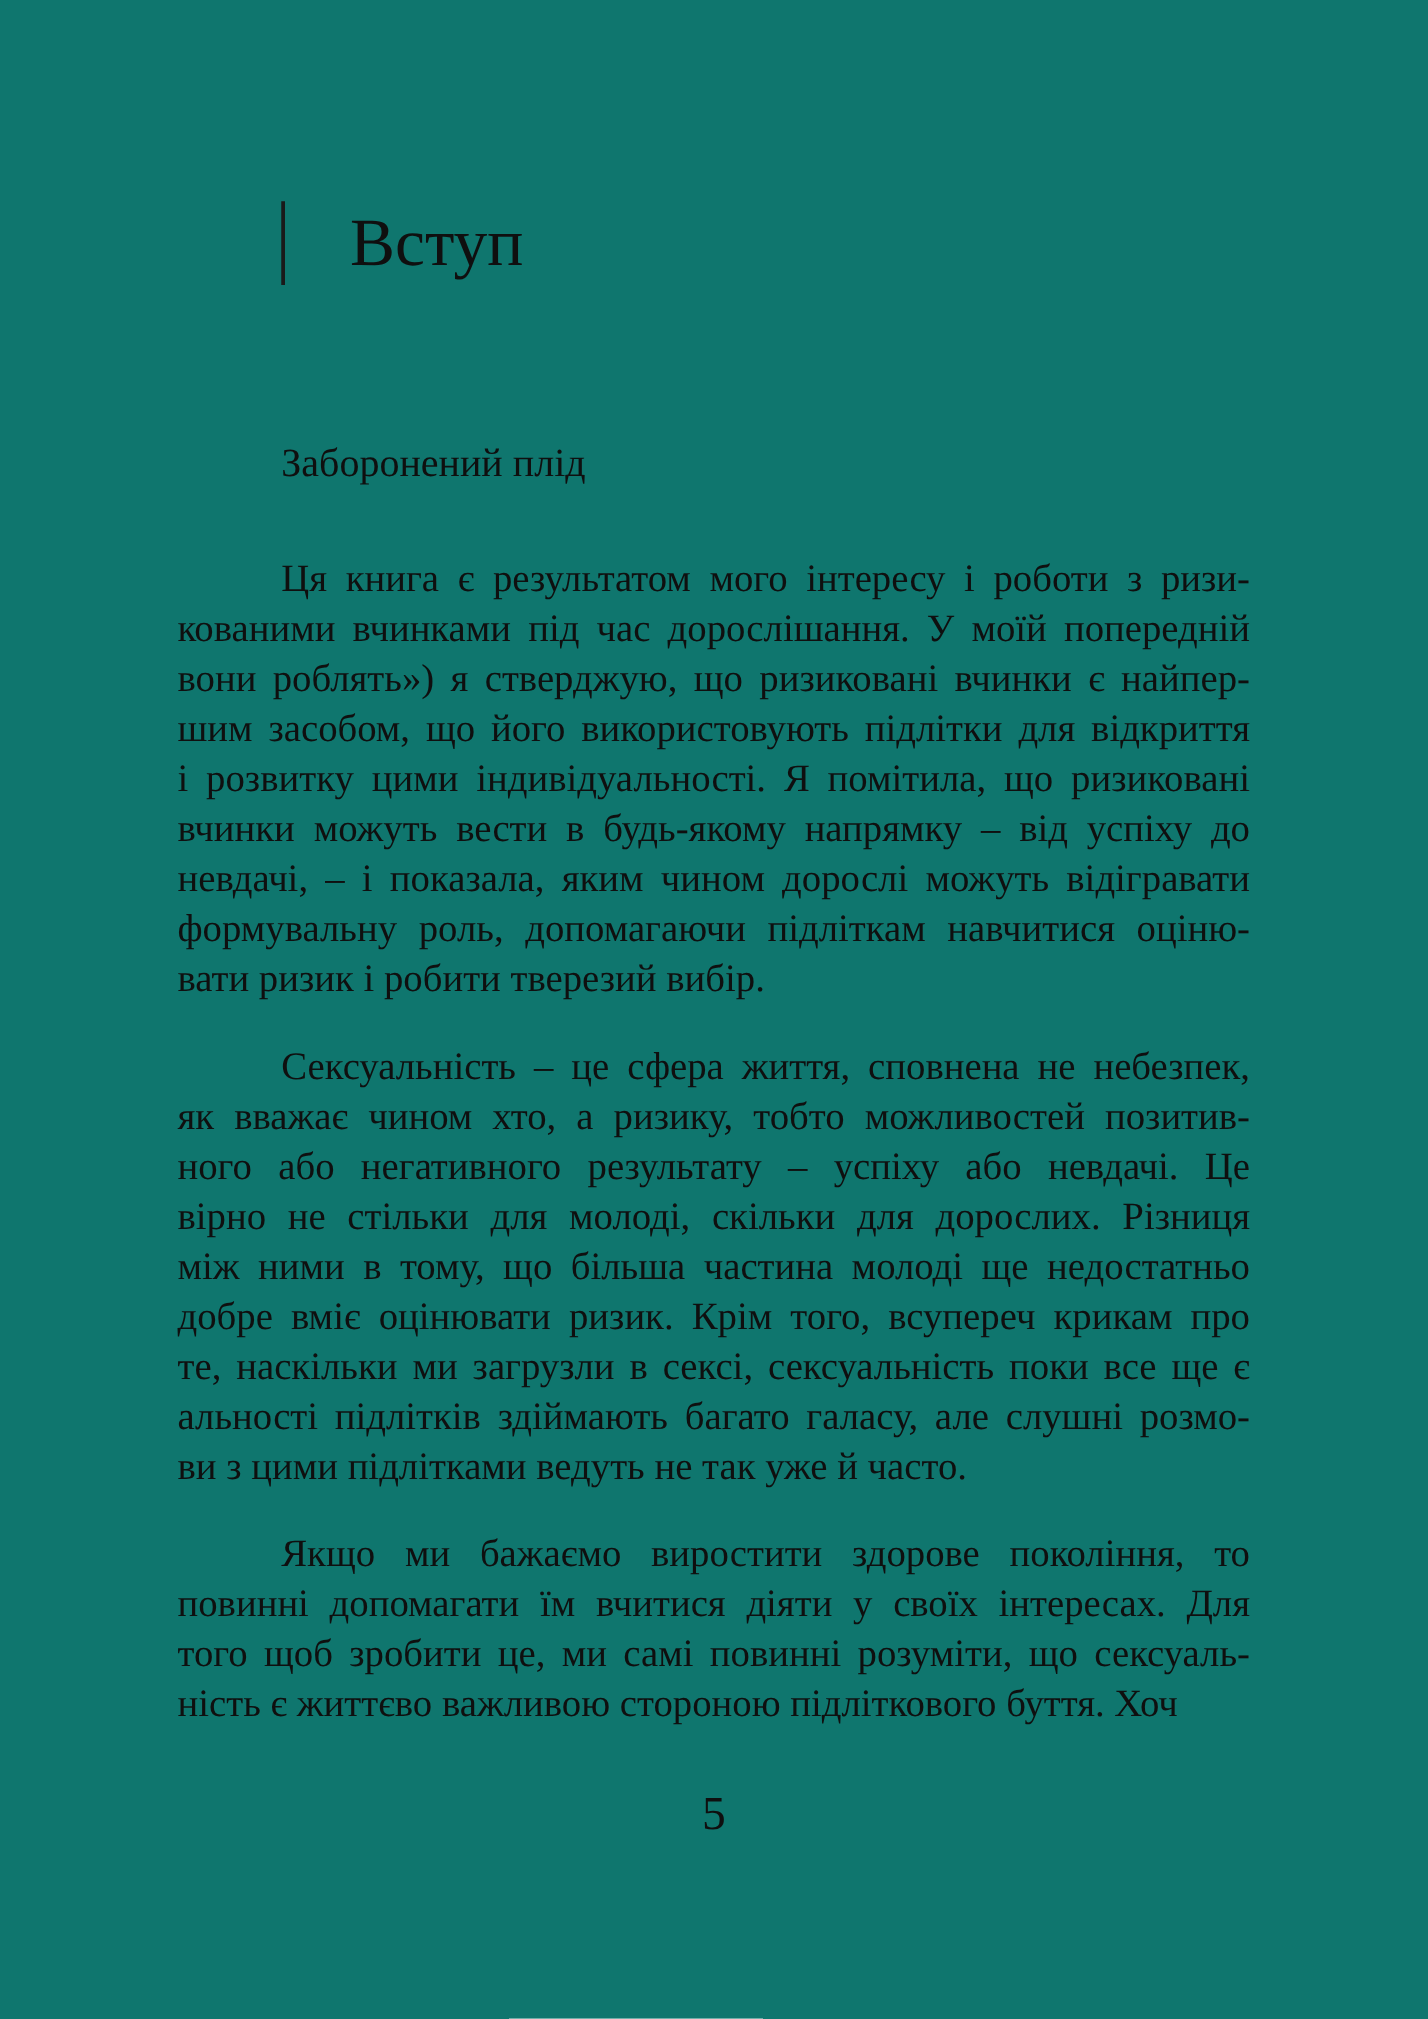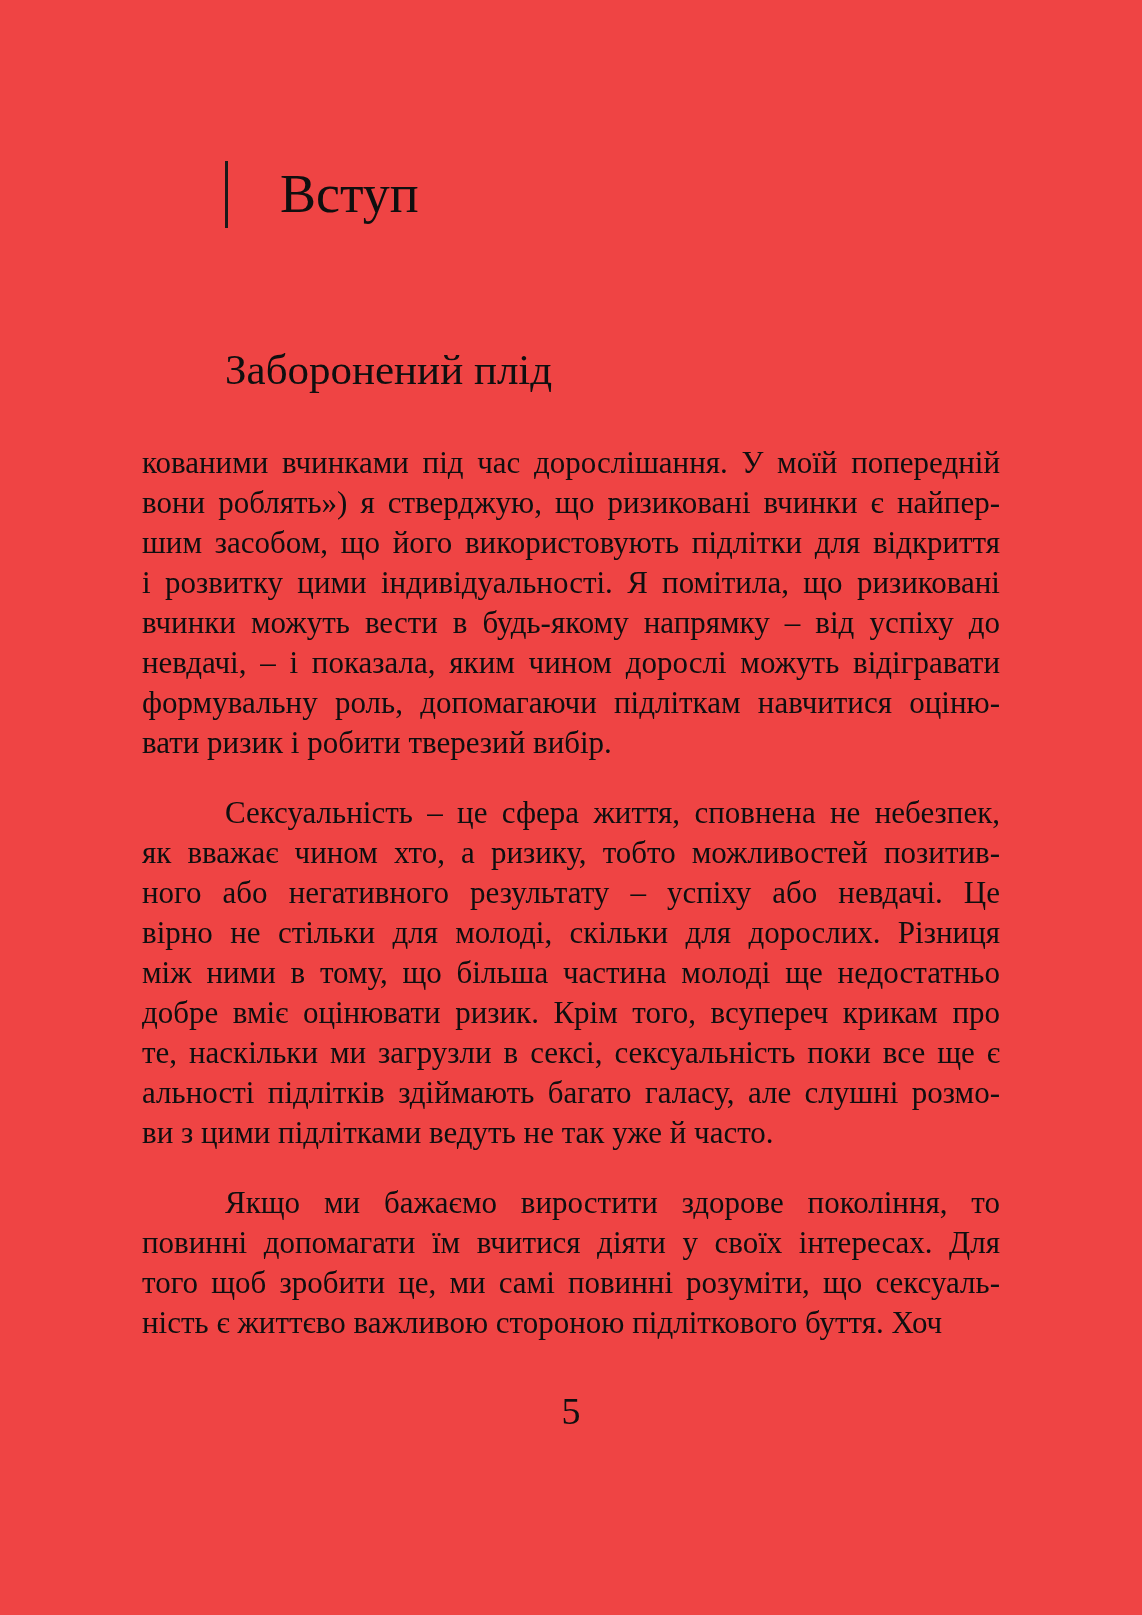--- a/index.html
+++ b/index.html
@@ -1,21 +1,21 @@
 <!DOCTYPE html>
 <html lang="uk"><head>
 <meta charset="utf-8">
 <style>
   * { margin: 0; padding: 0; box-sizing: border-box; }
   html, body { background: #ffffff; }
   .page {
     position: relative;
     width: 1142px;
     height: 1615px;
-    background: #ef4444;
+    background: #0f766e;
     color: #0f0f0f;
     font-family: "Liberation Serif", "DejaVu Serif", serif;
     overflow: hidden;
   }
   .content {
     position: absolute;
     left: 142px;
     top: 0;
     width: 858px;
   }
@@ -33,21 +33,21 @@
   .chapter-title {
     font-size: 54px;
     line-height: 67px;
     font-weight: normal;
     margin-left: 52px;
     white-space: nowrap;
   }
   .section-title {
     margin-top: 118px;
     margin-left: 83px;
-    font-size: 43px;
+    font-size: 32px;
     line-height: 48px;
     font-weight: normal;
     white-space: nowrap;
   }
   .paragraphs { margin-top: 49px; }
   .paragraph + .paragraph { margin-top: 30px; }
   .line {
     font-size: 31px;
     line-height: 40px;
     text-align: justify;
@@ -71,20 +71,21 @@
 
     <div class="chapter-header">
       <div class="chapter-rule"></div>
       <h1 class="chapter-title">Вступ</h1>
     </div>
 
     <h2 class="section-title">Заборонений плід</h2>
 
     <div class="paragraphs" id="paragraphs">
         <div class="paragraph">
+          <div class="line first-line">Ця книга є результатом мого інтересу і роботи з ризи-</div>
           <div class="line">кованими вчинками під час дорослішання. У моїй попередній</div>
           <div class="line">вони роблять») я стверджую, що ризиковані вчинки є найпер-</div>
           <div class="line">шим засобом, що його використовують підлітки для відкриття</div>
           <div class="line">і розвитку цими індивідуальності. Я помітила, що ризиковані</div>
           <div class="line">вчинки можуть вести в будь-якому напрямку – від успіху до</div>
           <div class="line">невдачі, – і показала, яким чином дорослі можуть відігравати</div>
           <div class="line">формувальну роль, допомагаючи підліткам навчитися оціню-</div>
           <div class="line last-line">вати ризик і робити тверезий вибір.</div>
         </div>
         <div class="paragraph">

